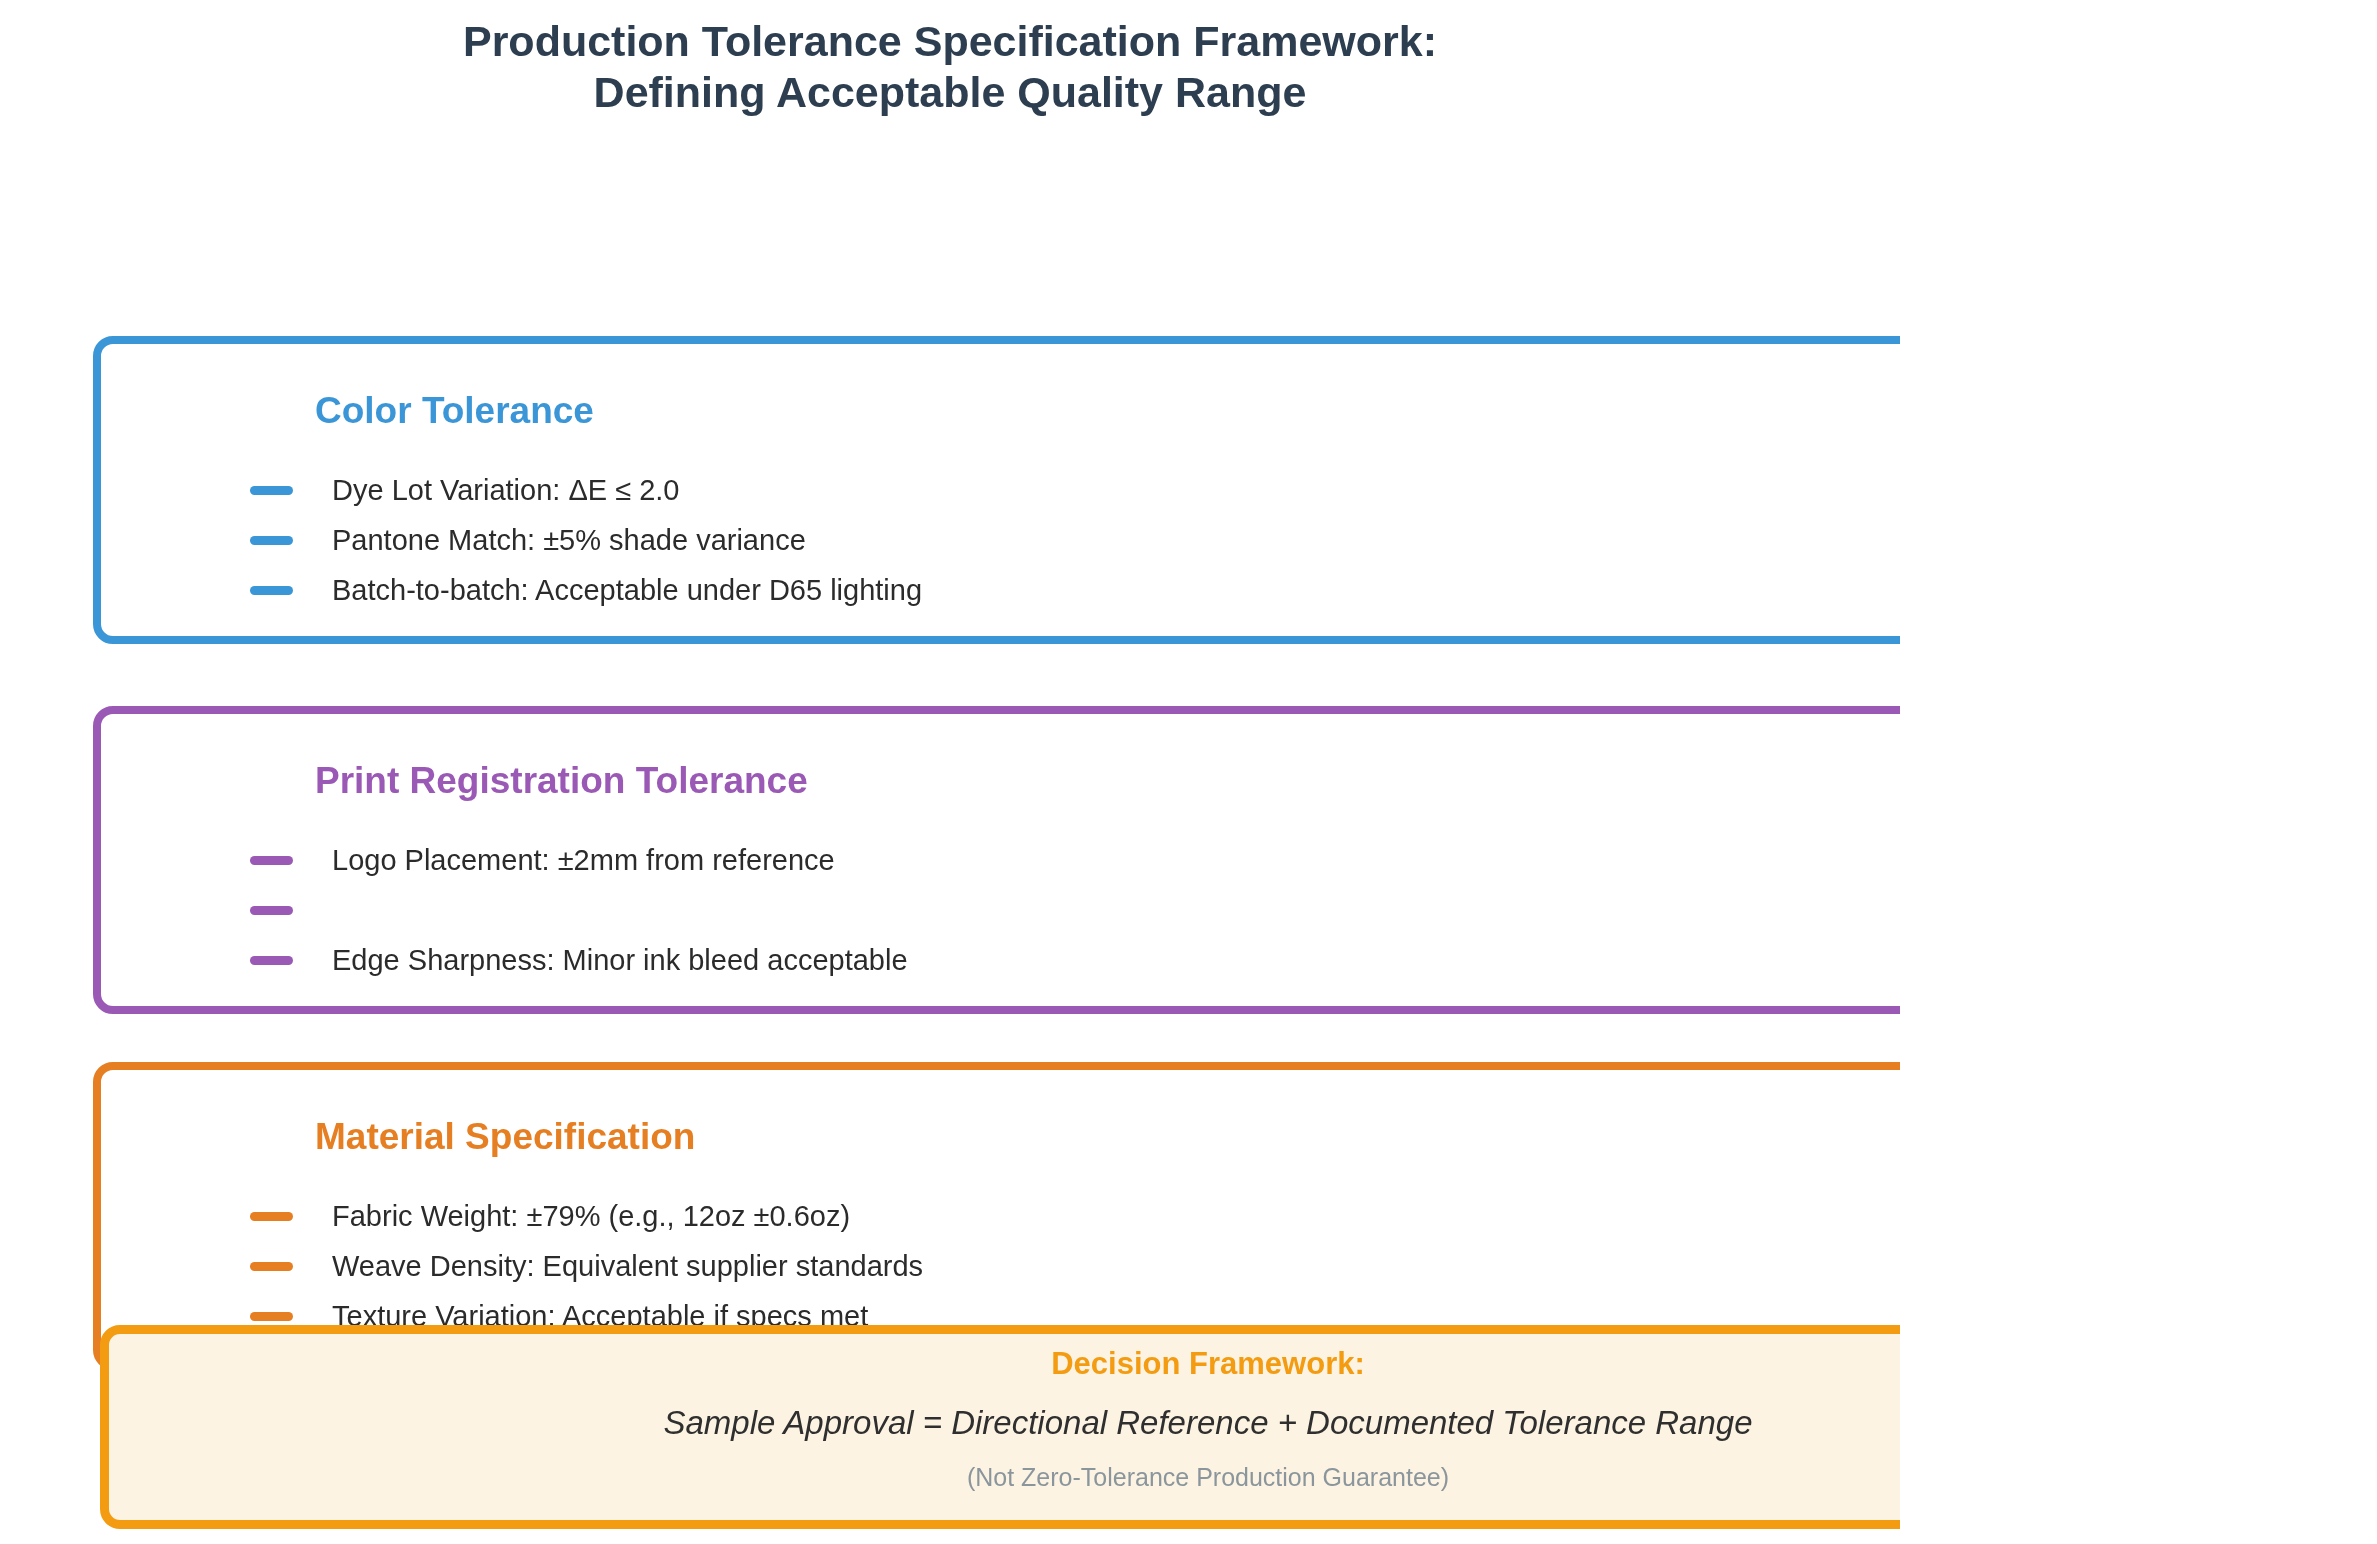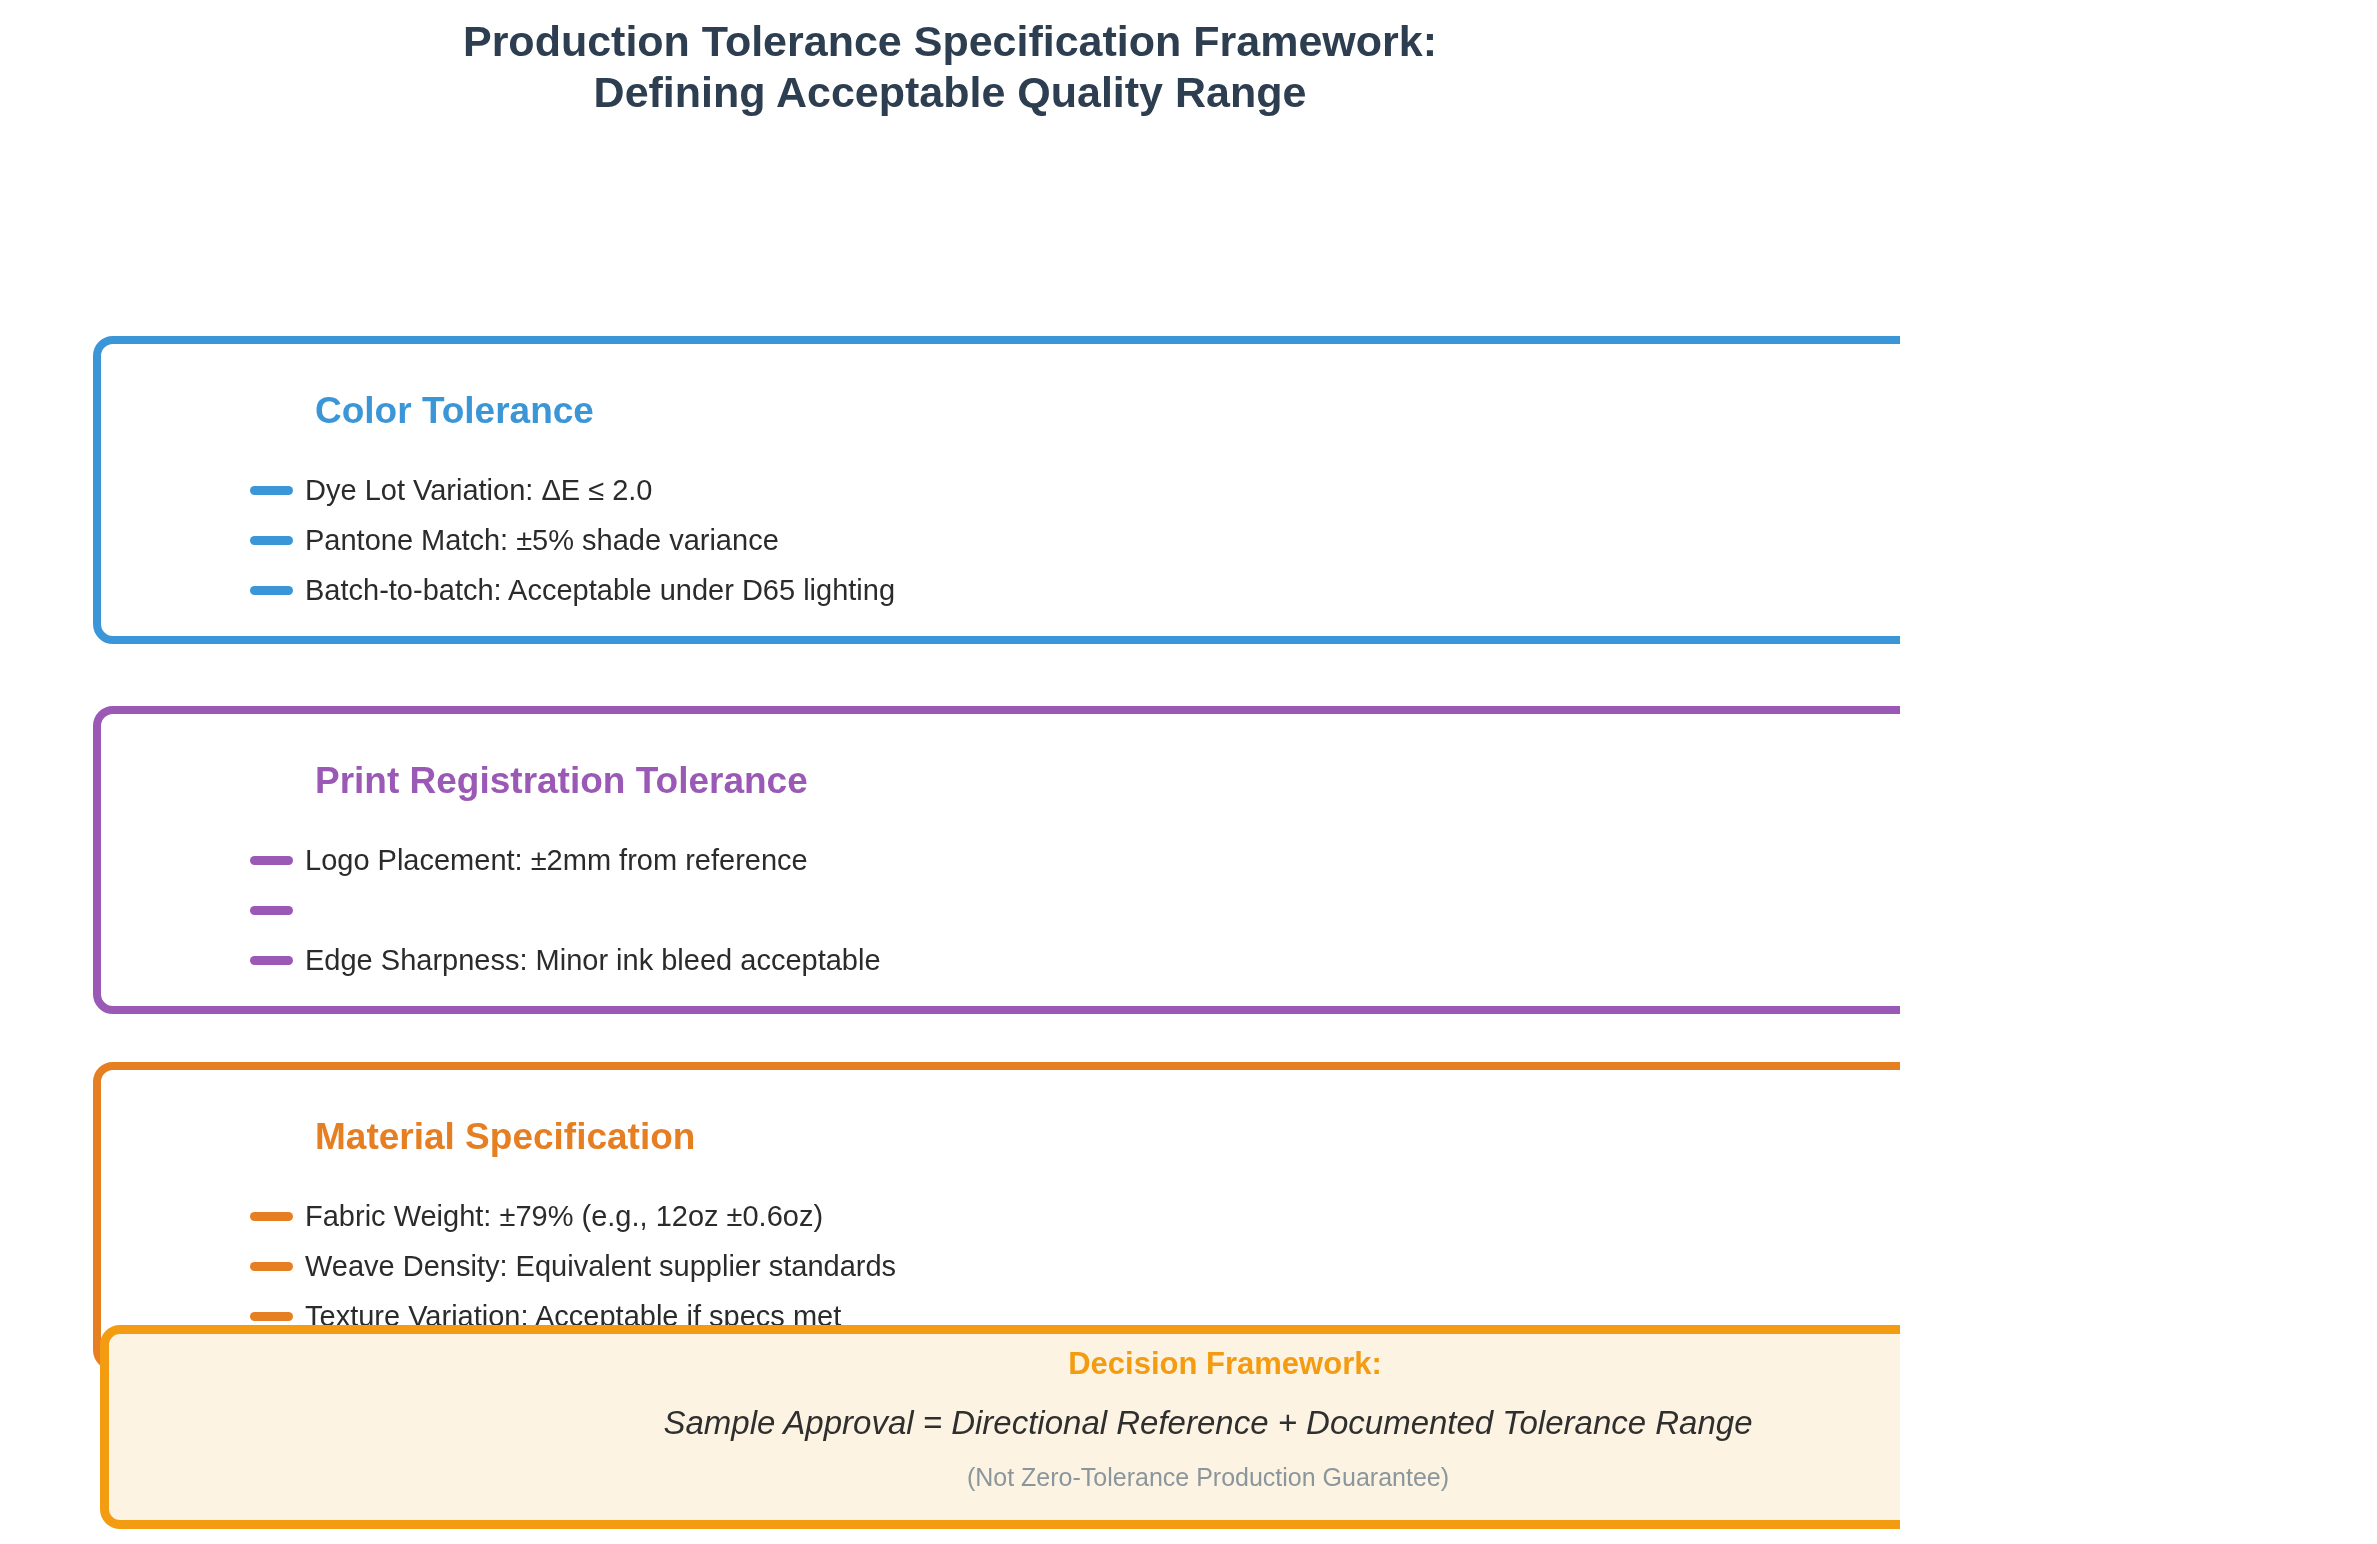--- a/index.html
+++ b/index.html
@@ -56,21 +56,21 @@
   .card--0 .card-title { color: #3b96d8; }
   .card--1 .card-title { color: #9b59b6; }
   .card--2 .card-title { color: #e67e22; text-align: right; }
 
   .card-row {
     position: absolute;
     left: 149px;
     height: 37px;
     display: flex;
     align-items: center;
-    gap: 12px;
+    gap: 39px;
     white-space: nowrap;
   }
   .row--0 { top: 128px; }
   .row--1 { top: 178px; }
   .row--2 { top: 228px; }
 
   .bullet-marker {
     width: 43px;
     height: 8.7px;
     border-radius: 4.7px;
@@ -102,21 +102,20 @@
   }
   .decision-title {
     position: absolute;
     top: 10.7px;
     left: 0;
     width: 100%;
     font-size: 31px;
     font-weight: 700;
     color: #f39c12;
     line-height: 37px;
-    padding-left: 17px;
   }
   .decision-formula {
     position: absolute;
     top: 69px;
     left: 0;
     width: 100%;
     font-size: 33px;
     font-style: italic;
     color: #2f2f2f;
     line-height: 40px;

